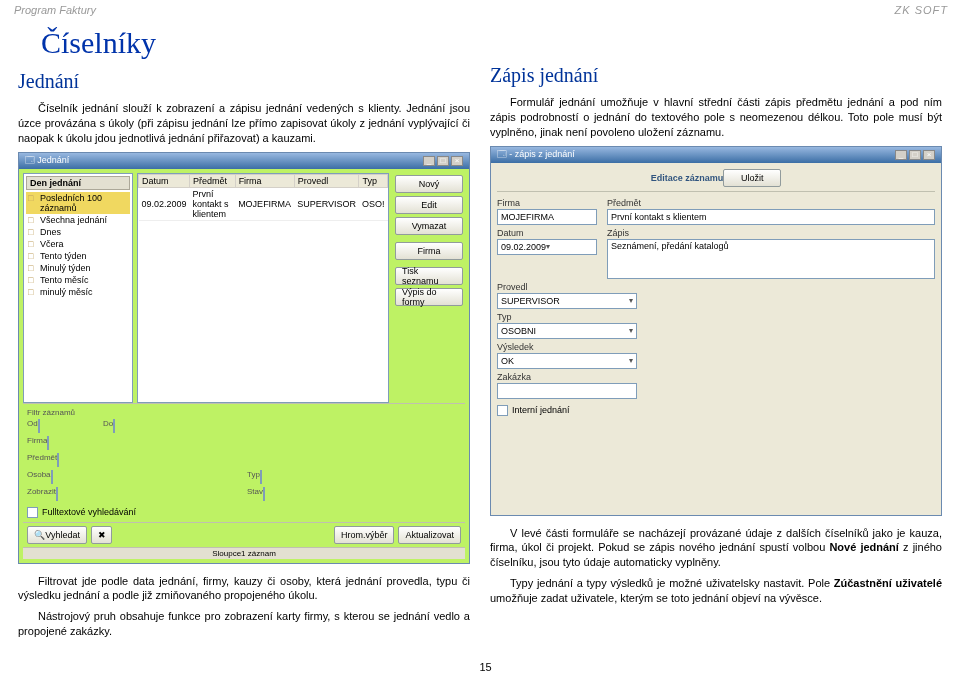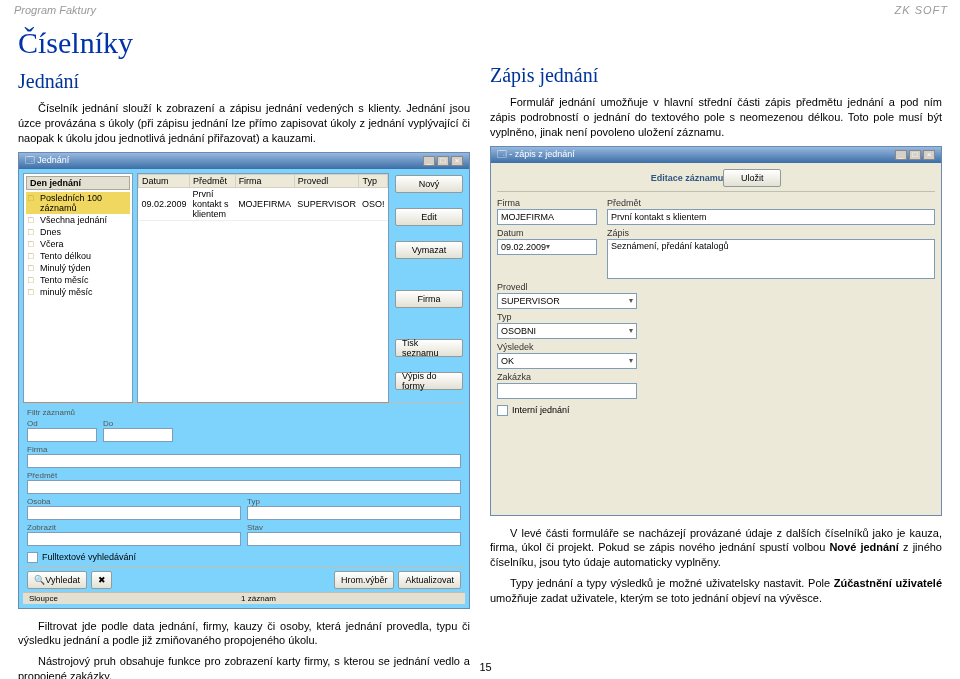--- a/index.html
+++ b/index.html
@@ -25,20 +25,21 @@
     display: flex;
     gap: 20px;
     padding: 8px 18px 0 18px;
   }
   .col { width: 460px; }
   .title-main {
     color: #0033aa;
     font-size: 30px;
     font-family: "Times New Roman", serif;
     margin-bottom: 10px;
+    margin-left: 23px;
   }
   .title-sub {
     color: #003399;
     font-size: 20px;
     font-family: "Times New Roman", serif;
     margin-bottom: 8px;
   }
   .para {
     font-size: 11px;
     line-height: 1.35;
@@ -59,21 +60,21 @@
     background: linear-gradient(#98b8e0, #3b6ea5);
     color: #fff;
     padding: 2px 6px;
     display:flex;
     align-items:center;
     justify-content:space-between;
     height:16px;
   }
   .winbtns { display:flex; gap:2px;}
   .winbtn { width:12px; height:10px; background:#d4d0c8; border:1px solid #888; font-size:8px; line-height:8px; text-align:center;}
-  .win .body { padding: 4px; background:#7dd3fc; }
+  .win .body { padding: 4px; background:#bef264; }
   .field { display:flex; flex-direction:column; margin-bottom:3px;}
   .field label { color:#333; font-size:9px; margin-bottom:1px;}
   .field .input { background:#fff; border:1px solid #7f9db9; height:16px; padding:1px 3px; font-size:9px; display:flex; align-items:center;}
   .field.combo .input { justify-content:space-between; }
   .chev { font-size:8px; color:#555; }
   .btn {
     background:linear-gradient(#fff,#e3e1d4);
     border:1px solid #919b9c;
     border-radius:2px;
     height:18px;
@@ -100,30 +101,30 @@
   .listarea { flex:1; display:flex; flex-direction:column;}
   .grid {
     flex:1;
     background:#fff;
     border:1px solid #7f9db9;
     margin:0 4px;
   }
   .grid table { width:100%; border-collapse:collapse; font-size:9px;}
   .grid th { background:#ece9d8; border:1px solid #d4d0c8; padding:1px 3px; text-align:left; font-weight:normal;}
   .grid td { border-bottom:1px solid #eee; padding:1px 3px;}
-  .sidebtns { width:72px; padding:2px; display:flex; flex-direction:column; gap:15px; align-items:stretch;}
+  .sidebtns { width:72px; padding:2px; display:flex; flex-direction:column; gap:3px; align-items:stretch;}
   .sidebtns .btn { min-width:0; width:100%; }
   .filters { padding:4px; border-top:1px solid #c0c0b0;}
   .filters .fr { display:flex; gap:6px; margin-bottom:3px;}
-  .filters .fg { flex:1; display:flex; flex-direction:column;}
+  .filters .fg { flex:1; display:flex; flex-direction:row;}
   .filters .fg label{ font-size:8px; color:#555;}
   .filters .fg .finput{ background:#fff; border:1px solid #7f9db9; height:14px;}
   .bottom-bar { display:flex; justify-content:space-between; padding:3px 4px; border-top:1px solid #c0c0b0; align-items:center;}
   .bottom-bar .left-btns, .bottom-bar .right-btns { display:flex; gap:4px;}
-  .statusline { display:flex; justify-content:space-between; border-top:1px solid #c0c0b0; background:#e3e0d1; font-size:8px; padding:1px 6px;}
+  .statusline { display:flex; justify-content:center; border-top:1px solid #c0c0b0; background:#e3e0d1; font-size:8px; padding:1px 6px;}
   
   .zapis-body { padding:6px; height:352px; position:relative;}
   .zapis-head { display:flex; justify-content:center; align-items:center; border-bottom:1px solid #c0c0b0; padding-bottom:4px; margin-bottom:6px;}
   .zapis-head .t { font-weight:bold; color:#31557f;}
   .two { display:flex; gap:10px;}
   .two .field { flex:1;}
   .two .field.small { flex:0 0 100px;}
   .cb { display:flex; align-items:center; gap:4px; font-size:9px; margin-top:6px;}
   .cb .box { width:11px; height:11px; border:1px solid #7f9db9; background:#fff;}
   .zpet { text-align:right; margin-top:8px;}
@@ -155,21 +156,21 @@
         </span>
       </div>
       <div class="body">
         <div class="jednani-body">
           <div class="tree">
             <div class="hdr">Den jednání</div>
             <div class="tree-item sel">Posledních 100 záznamů</div>
             <div class="tree-item">Všechna jednání</div>
             <div class="tree-item">Dnes</div>
             <div class="tree-item">Včera</div>
-            <div class="tree-item">Tento délkou</div>
+            <div class="tree-item">Tento týden</div>
             <div class="tree-item">Minulý týden</div>
             <div class="tree-item">Tento měsíc</div>
             <div class="tree-item">minulý měsíc</div>
           </div>
           <div class="listarea">
             <div class="grid">
               <table>
                 <tbody>
                     <tr>
                   <th>Datum</th>

